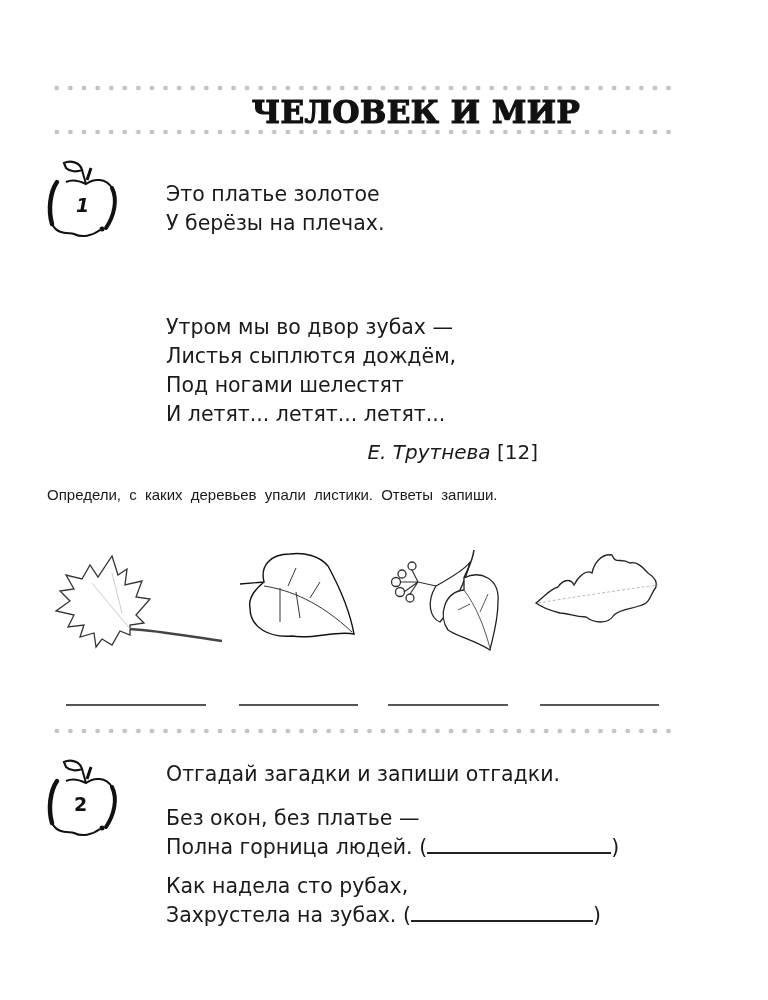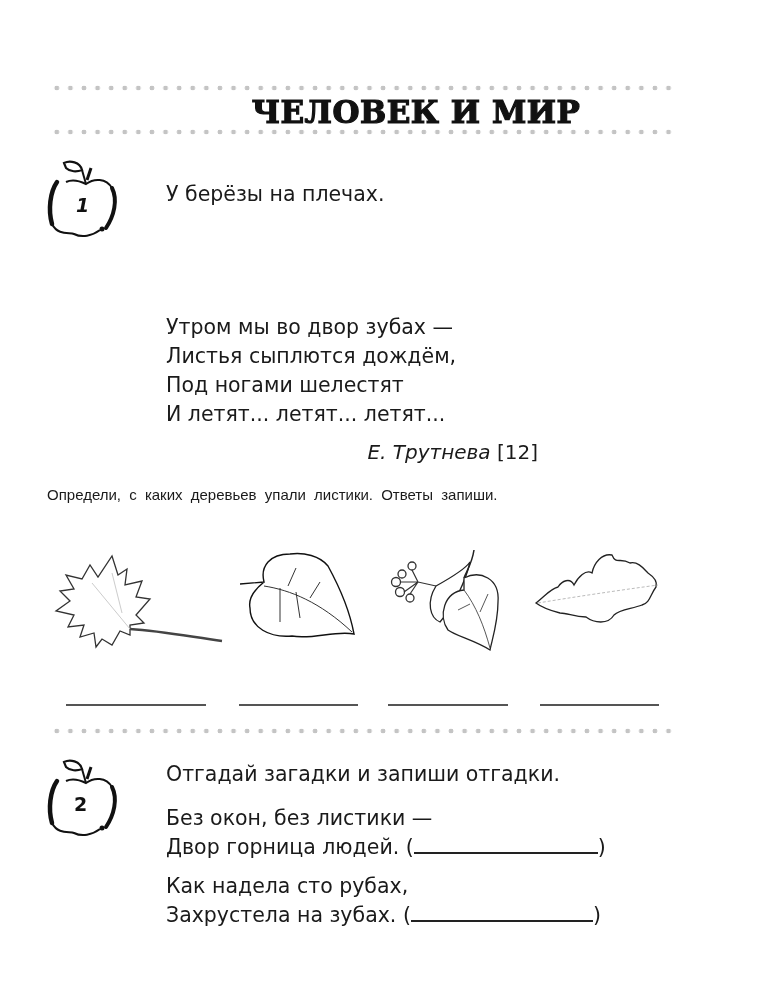--- a/index.html
+++ b/index.html
@@ -40,20 +40,21 @@
     <path d="M13 24 C6 34 4 52 8 66" stroke="#111" stroke-width="4.5" fill="none" stroke-linecap="round"></path>
     <path d="M22 24 C30 20 38 24 42 26 C50 20 62 20 68 30" stroke="#111" stroke-width="2" fill="none"></path>
     <path d="M68 30 C74 42 70 58 62 70" stroke="#111" stroke-width="4" fill="none" stroke-linecap="round"></path>
     <path d="M8 66 C14 78 26 74 30 76 C38 80 48 78 56 72" stroke="#111" stroke-width="2" fill="none"></path>
     <circle cx="58" cy="71" r="2.5" fill="#111"></circle>
   </svg>
   <span class="apple-num" style="left:32px; top:36px; font-style:italic;">1</span>
 </div>
 
 <div class="poem" style="top:180px;">
+  <div>Это платье золотое</div>
   <div>У берёзы на плечах.</div>
 </div>
 <div class="poem" style="top:313px;">
   <div>Утром мы во двор зубах —</div>
   <div>Листья сыплются дождём,</div>
   <div>Под ногами шелестят</div>
   <div>И летят... летят... летят...</div>
 </div>
 <div class="author">
   <i>Е. Трутнева</i>
@@ -113,23 +114,23 @@
     <path d="M68 30 C74 42 70 58 62 70" stroke="#111" stroke-width="4" fill="none" stroke-linecap="round"></path>
     <path d="M8 66 C14 78 26 74 30 76 C38 80 48 78 56 72" stroke="#111" stroke-width="2" fill="none"></path>
     <circle cx="58" cy="71" r="2.5" fill="#111"></circle>
   </svg>
   <span class="apple-num" style="left:30px; top:36px;">2</span>
 </div>
 
 <div class="t2" style="top:760px;">Отгадай загадки и запиши отгадки.</div>
 
 <div class="t2" style="top:804px;">
-  <div>Без окон, без листики —</div>
+  <div>Без окон, без платье —</div>
   <div>
-    <span>Двор горница людей.</span>
+    <span>Полна горница людей.</span>
     <span>(</span><span class="blank" style="width:184px;"></span><span>)</span>
   </div>
 </div>
 
 <div class="t2" style="top:872px;">
   <div>Как надела сто рубах,</div>
   <div>
     <span>Захрустела на зубах.</span>
     <span>(</span><span class="blank" style="width:182px;"></span><span>)</span>
   </div>

